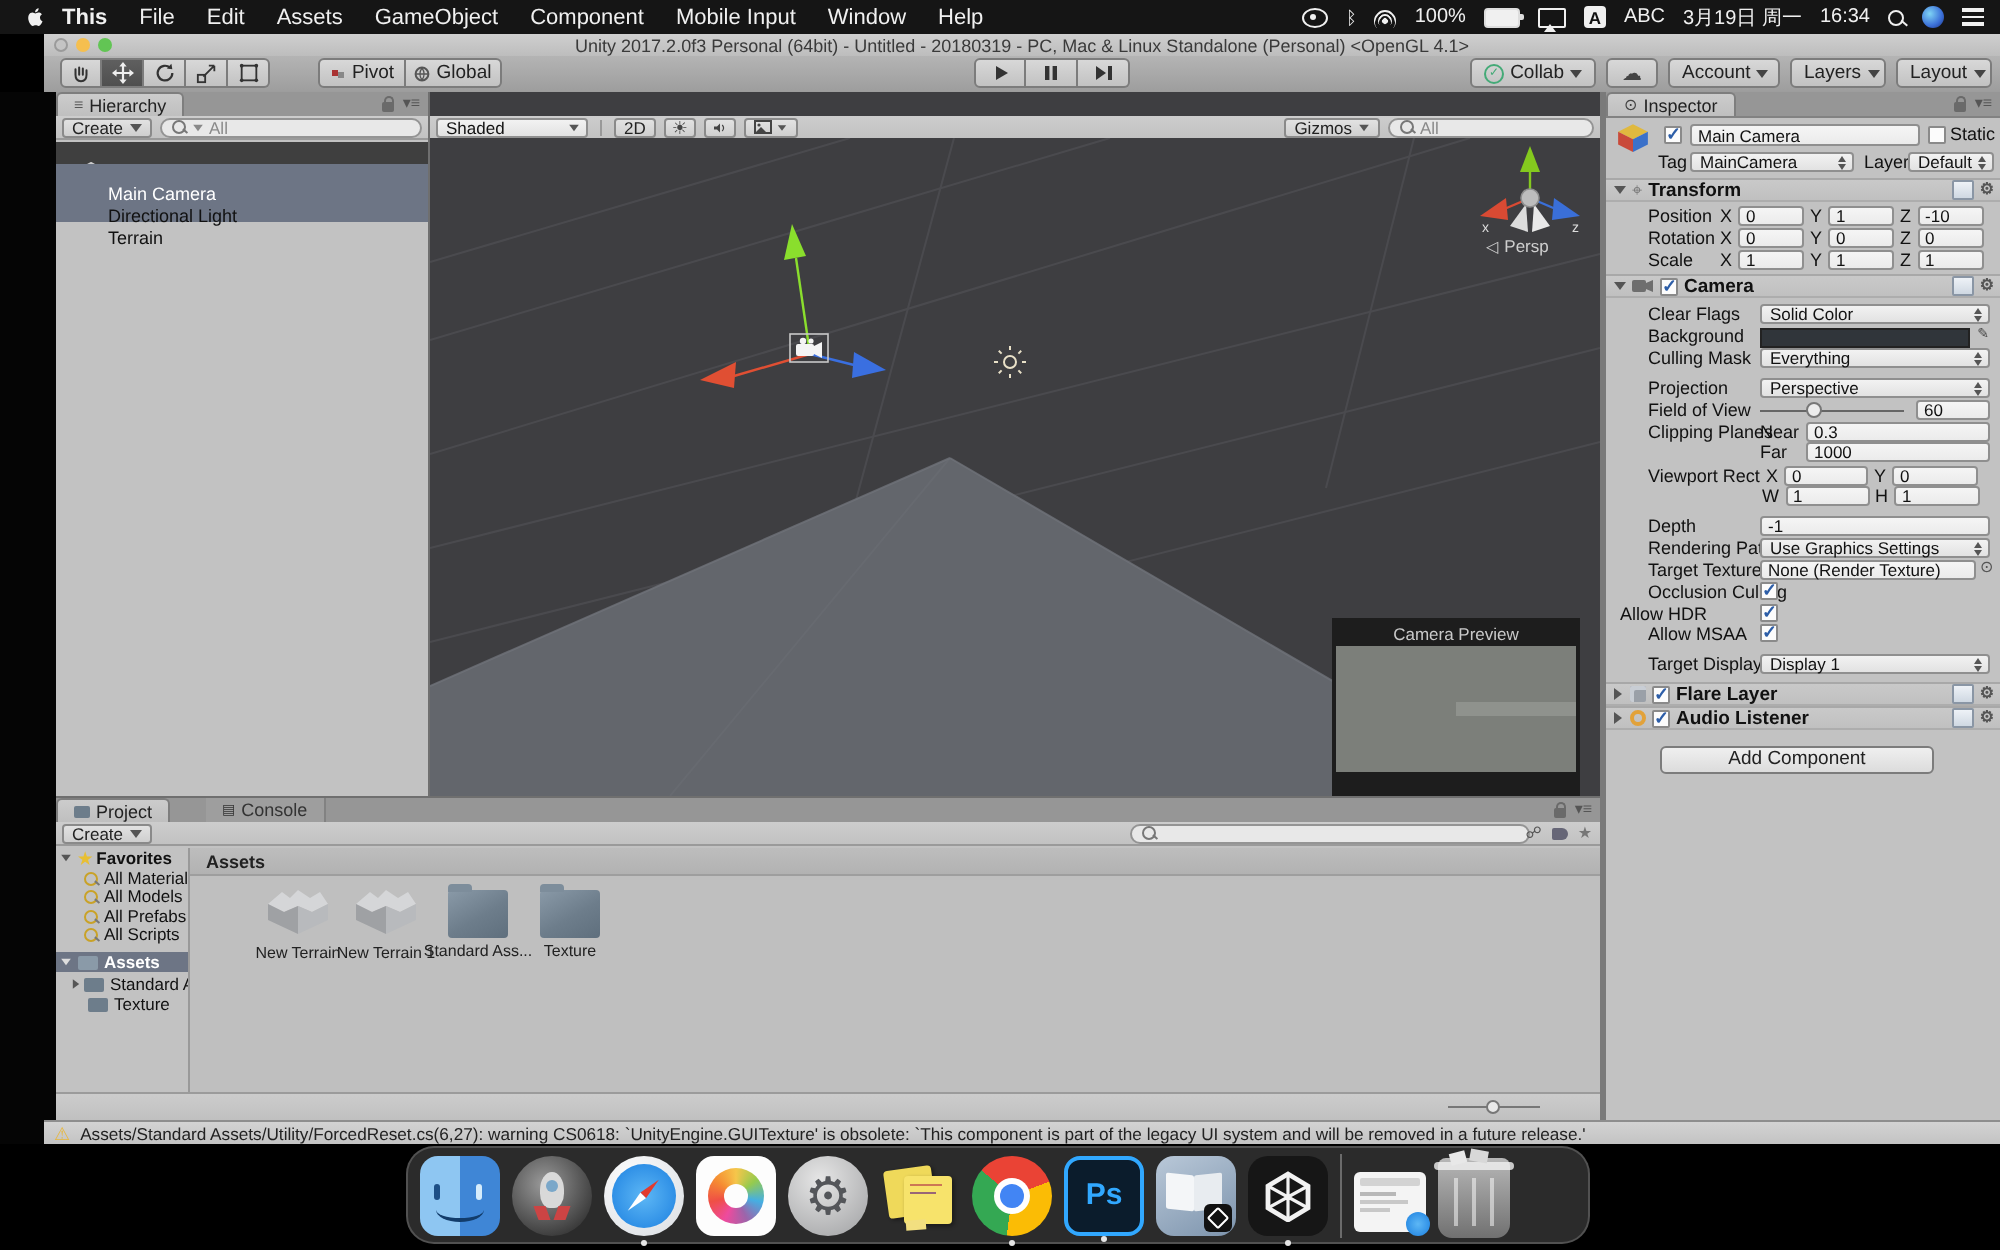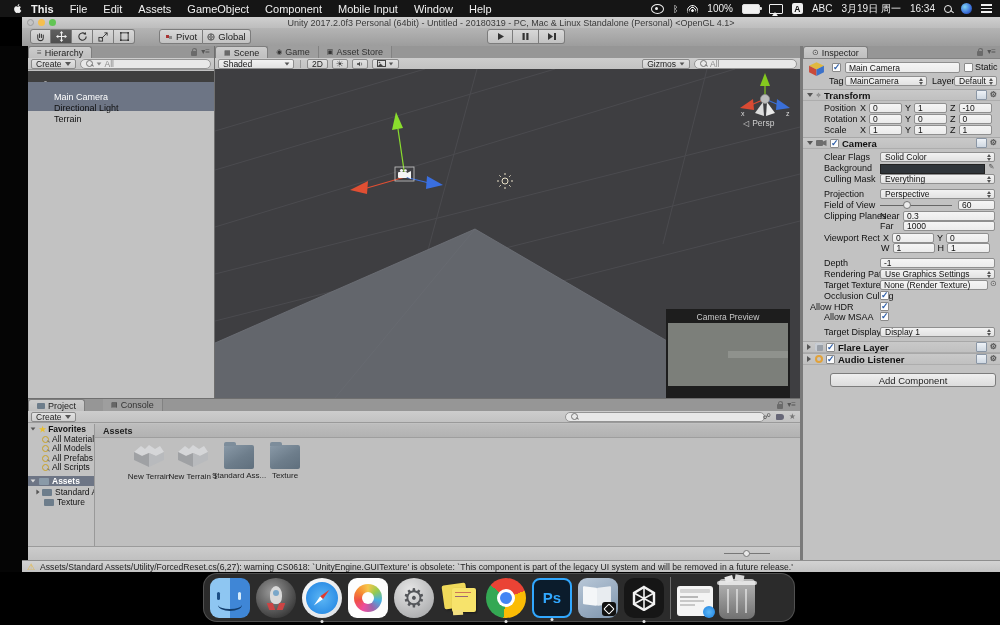--- a/index.html
+++ b/index.html
@@ -210,20 +210,42 @@
           <rect x="5.3" y="1" width="2.2" height="7" fill="#333"></rect>
         </svg>
     </div>
     <div class="tbtn" style="width:26px">
       <svg width="10" height="9" viewBox="0 0 10 9">
           <path d="M1 1l5 3.5L1 8z" fill="#333"></path>
           <rect x="7" y="1" width="2" height="7" fill="#333"></rect>
         </svg>
     </div>
   </div>
+  <div style="position:absolute;right:4px;top:1px;display:flex;gap:5px">
+    <div class="rbtn">
+      <span style="width:8px;height:8px;border-radius:50%;border:1px solid #4a7;color:#4a7;font-size:6px;line-height:8px;text-align:center">✓</span>
+      <span>Collab</span>
+        <span class="dtri"></span>
+    </div>
+    <div class="rbtn" style="width:26px;justify-content:center">
+      <span style="font-size:10px;color:#444">☁</span>
+    </div>
+    <div class="rbtn" style="width:56px;justify-content:space-between">
+        <span>Account</span>
+        <span class="dtri"></span>
+      </div>
+    <div class="rbtn" style="width:48px;justify-content:space-between">
+        <span>Layers</span>
+        <span class="dtri"></span>
+      </div>
+    <div class="rbtn" style="width:48px;justify-content:space-between">
+        <span>Layout</span>
+        <span class="dtri"></span>
+      </div>
+  </div>
 </div>
 
 <div class="abs" style="left:0;top:46px;width:28px;height:526px;background:#050505"></div>
 
 <div id="hierarchy" class="panel">
   <div class="ptabbar">
     <div class="ptab active">
       <span class="mini-menu">≡</span>
       <span>Hierarchy</span>
     </div>
@@ -257,34 +279,20 @@
     </div>
   <div class="hrow" style="top:47px">
       <span style="margin-left:26px">Directional Light</span>
     </div>
   <div class="hrow" style="top:58px">
       <span style="margin-left:26px">Terrain</span>
     </div>
 </div>
 
 <div id="scenepanel" class="panel">
-  <div class="ptabbar">
-    <div class="ptab active">
-      <span style="font-size:7px;color:#444">▦</span>
-      <span>Scene</span>
-    </div>
-    <div class="ptab inactive">
-      <span style="font-size:7px;color:#333">◉</span>
-      <span>Game</span>
-    </div>
-    <div class="ptab inactive">
-      <span style="font-size:7px;color:#333">▣</span>
-      <span>Asset Store</span>
-    </div>
-  </div>
   <div class="ptoolbar" id="scene-toolbar">
     <div class="dd" style="width:76px">
         <span>Shaded</span>
         <span class="dtri" style="margin-left:auto;border-top-color:#555;transform:scale(.8)"></span>
       </div>
     <div class="divider-v"></div>
     <div class="sbtn">
         <span>2D</span>
       </div>
     <div class="sbtn" style="width:16px;justify-content:center">
@@ -658,21 +666,21 @@
     <span class="caret r" style="margin-right:4px"></span>
     <span style="width:8px;height:8px;border:2px solid #e2a23a;border-radius:50%;box-sizing:border-box;margin-right:3px"></span>
     <span class="cb on" style="margin-right:3px"></span>
     <span>Audio Listener</span>
     <span class="hdr-ic">
         <span class="bk"></span>
         <span class="gear">⚙</span>
       </span>
   </div>
 
-  <div style="position:absolute;left:27px;top:327px;width:166px;height:14px;background:linear-gradient(#efefef,#dcdcdc);border:1px solid #7c7c7c;border-radius:3px;font-size:9.5px;color:#222;display:flex;align-items:center;justify-content:center;box-sizing:border-box">
+  <div style="position:absolute;left:27px;top:327px;width:137px;height:14px;background:linear-gradient(#efefef,#dcdcdc);border:1px solid #7c7c7c;border-radius:3px;font-size:9.5px;color:#222;display:flex;justify-content:center;box-sizing:border-box">
       <span>Add Component</span>
     </div>
 </div>
 
 <div id="project" class="panel" style="border-top:1px solid #6f6f6f">
   <div class="ptabbar">
     <div class="ptab active">
       <span style="width:8px;height:6px;background:#6d7d8b;border-radius:1px;position:relative"></span>
       <span>Project</span>
     </div>

